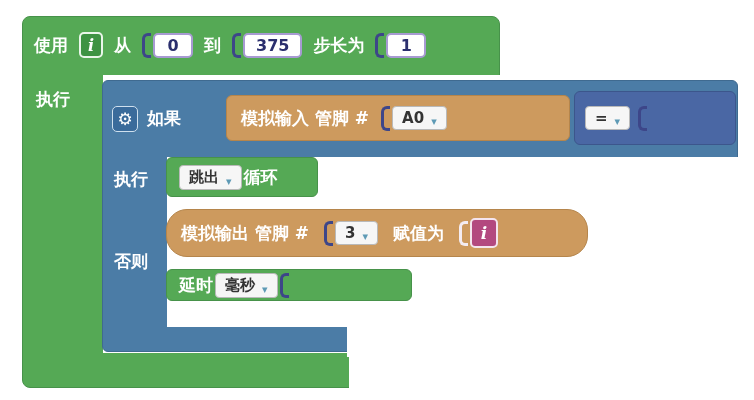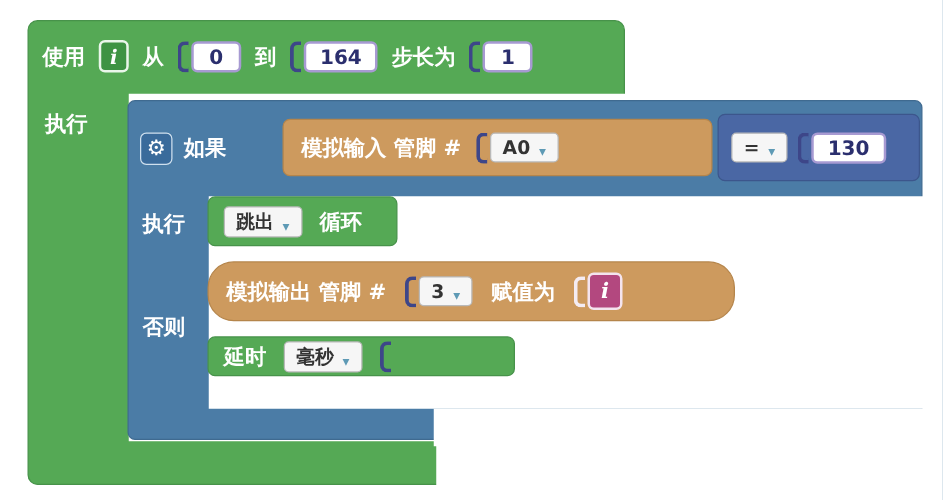--- a/index.html
+++ b/index.html
@@ -18,21 +18,21 @@
   .loop-mouth-corner { left:326px; top:336px; width:156px; height:40px; }
 
   .if-outer { left:102px; top:80px; width:636px; height:272px;
     background:var(--blue,#4b7ca6); border:1px solid var(--blue-border,#3f6a90); border-radius:6px; }
   .if-mouth-main   { left:64px;  top:76px;  width:576px; height:170px; }
   .if-mouth-corner { left:244px; top:246px; width:396px; height:30px; }
 
   
   .row { position:absolute; display:flex; align-items:center; }
   .block { border-radius:6px; }
-  .green-blk { background:var(--green,#55a955); border:1px solid var(--green-border,#47924a); padding:0 12px; gap:14px; }
+  .green-blk { background:var(--green,#55a955); border:1px solid var(--green-border,#47924a); padding:0 12px; gap:2px; }
   .tan  { background:var(--tan,#cd9a5e);  border:1px solid var(--tan-border,#b5854b);  padding:4px 14px; gap:12px; }
   .navy { background:var(--navy,#4a67a4); border:1px solid var(--navy-border,#3c568c); padding:0 10px; gap:8px; }
 
   .loop-header  { left:22px;  top:16px;  width:478px; height:58px; padding:0 12px; gap:11px; }
   .loop-do      { left:36px;  top:88px; }
   .if-header    { left:112px; top:80px;  height:77px; gap:9px; }
   .analog-read  { left:226px; top:95px;  width:344px; height:46px; }
   .compare      { left:574px; top:91px;  width:162px; height:54px; }
   .if-do        { left:114px; top:168px; }
   .break        { left:166px; top:157px; width:152px; height:40px; }
@@ -82,21 +82,21 @@
     <span class="lbl">使用</span>
     <span class="chip chip-green">i</span>
     <span class="lbl">从</span>
     <span class="slot">
       <span class="bracket"></span>
       <span class="field num">0</span>
     </span>
     <span class="lbl">到</span>
     <span class="slot">
       <span class="bracket"></span>
-      <span class="field num">164</span>
+      <span class="field num">375</span>
     </span>
     <span class="lbl">步长为</span>
     <span class="slot">
       <span class="bracket"></span>
       <span class="field num">1</span>
     </span>
   </div>
 
   <span class="lbl abs loop-do">执行</span>
 
@@ -116,21 +116,20 @@
     </span>
   </div>
 
   <div class="row block navy compare">
     <span class="dd">
       <span>=</span>
       <span class="arrow">▾</span>
     </span>
     <span class="slot">
       <span class="bracket"></span>
-      <span class="field num">130</span>
     </span>
   </div>
 
   <span class="lbl abs if-do">执行</span>
 
   <div class="row block green-blk break">
     <span class="dd">
       <span>跳出</span>
       <span class="arrow">▾</span>
     </span>

